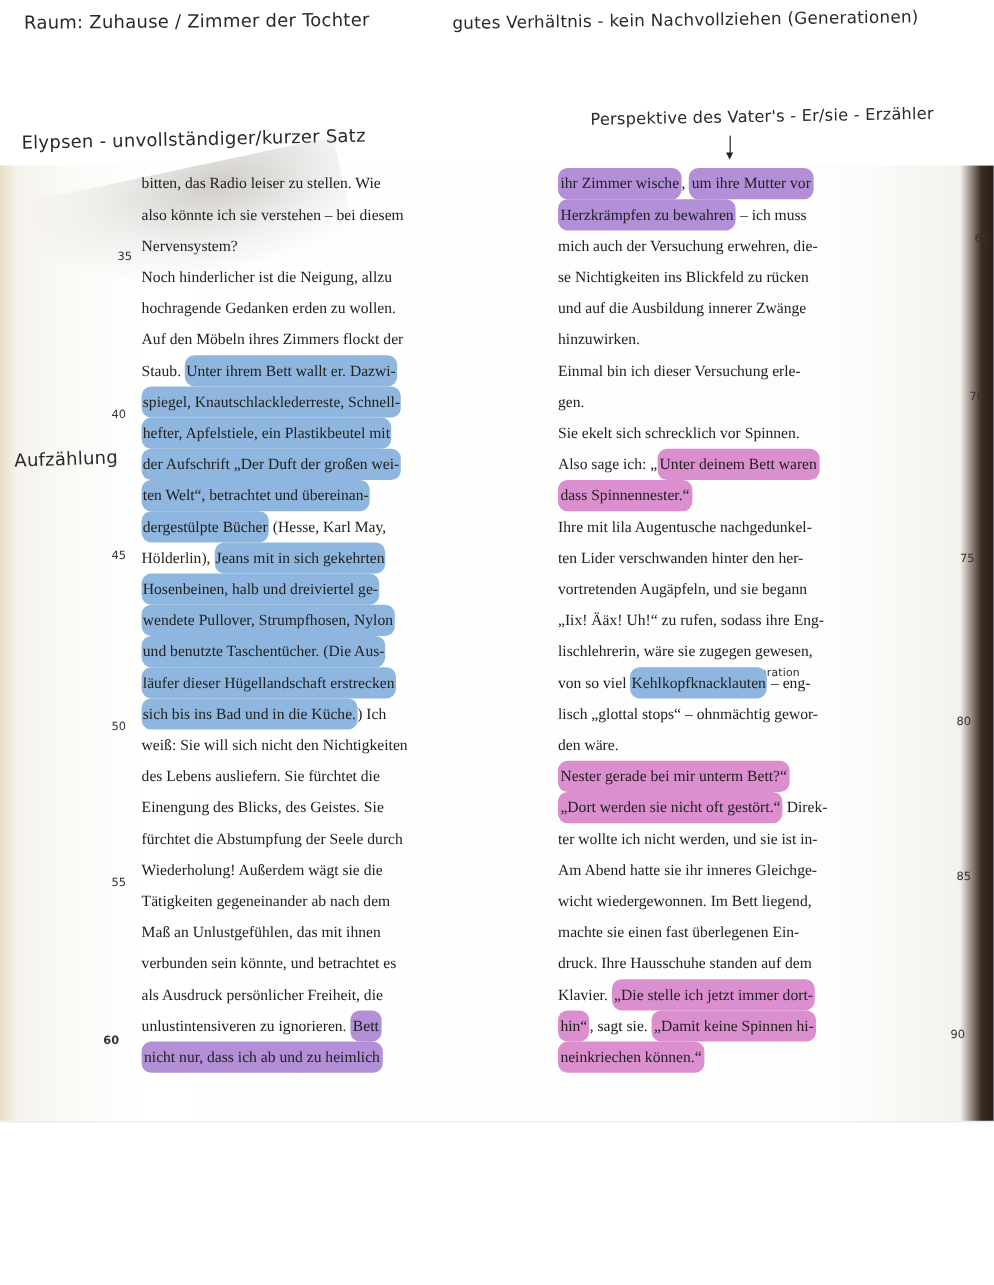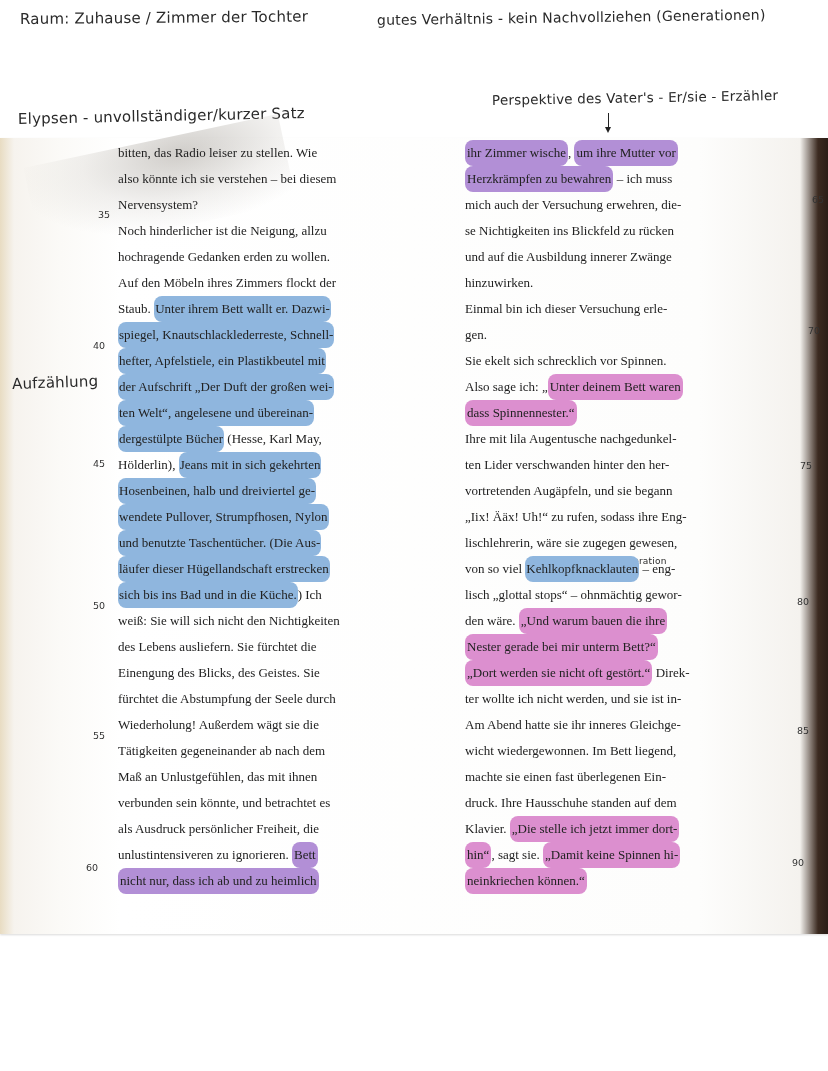--- a/index.html
+++ b/index.html
@@ -57,21 +57,21 @@
 <div class="shadow"></div>
 
 <div class="note" style="left:12px; top:375px; font-size:15px; transform:rotate(-2deg);">Aufzählung</div>
 <div class="note small" style="left:615px; top:556px;">Alliteration</div>
 
 <div class="lnum" style="left:98px; top:209px;">35</div>
 <div class="lnum" style="left:93px; top:340px;">40</div>
 <div class="lnum" style="left:93px; top:458px;text-align:right;">45</div>
 <div class="lnum" style="left:93px; top:600px;">50</div>
 <div class="lnum" style="left:93px; top:730px;">55</div>
-<div class="lnum" style="left:86px; top:862px;">60</div>
+<div class="lnum" style="left:86px; top:862px;font-weight:bold;">60</div>
 
 <div class="lnum" style="left:812px; top:194px;">65</div>
 <div class="lnum" style="left:808px; top:325px;">70</div>
 <div class="lnum" style="left:800px; top:460px;">75</div>
 <div class="lnum" style="left:797px; top:596px;">80</div>
 <div class="lnum" style="left:797px; top:725px;">85</div>
 <div class="lnum" style="left:792px; top:857px;">90</div>
 
 <div class="col left" id="col-left">
     <div class="line ragged">
@@ -99,21 +99,21 @@
     <div class="line ragged">
       <span class="seg hl-blue">spiegel, Knautschlacklederreste, Schnell-</span>
     </div>
     <div class="line ragged">
       <span class="seg hl-blue">hefter, Apfelstiele, ein Plastikbeutel mit</span>
     </div>
     <div class="line ragged">
       <span class="seg hl-blue">der Aufschrift „Der Duft der großen wei-</span>
     </div>
     <div class="line ragged">
-      <span class="seg hl-blue">ten Welt“, angelesene und übereinan-</span>
+      <span class="seg hl-blue">ten Welt“, betrachtet und übereinan-</span>
     </div>
     <div class="line ragged">
       <span class="seg hl-blue">dergestülpte Bücher</span>
       <span class="seg"> (Hesse, Karl May,</span>
     </div>
     <div class="line ragged">
       <span class="seg">Hölderlin), </span>
       <span class="seg hl-blue">Jeans mit in sich gekehrten</span>
     </div>
     <div class="line ragged">
@@ -223,21 +223,20 @@
     <div class="line ragged">
       <span class="seg">von so viel </span>
       <span class="seg hl-blue">Kehlkopfknacklauten</span>
       <span class="seg"> – eng-</span>
     </div>
     <div class="line ragged">
       <span class="seg">lisch „glottal stops“ – ohnmächtig gewor-</span>
     </div>
     <div class="line ragged">
       <span class="seg">den wäre. </span>
-      <span class="seg hl-pink">„Und warum bauen die ihre</span>
     </div>
     <div class="line ragged">
       <span class="seg hl-pink">Nester gerade bei mir unterm Bett?“</span>
     </div>
     <div class="line ragged">
       <span class="seg hl-pink">„Dort werden sie nicht oft gestört.“</span>
       <span class="seg"> Direk-</span>
     </div>
     <div class="line ragged">
       <span class="seg">ter wollte ich nicht werden, und sie ist in-</span>

